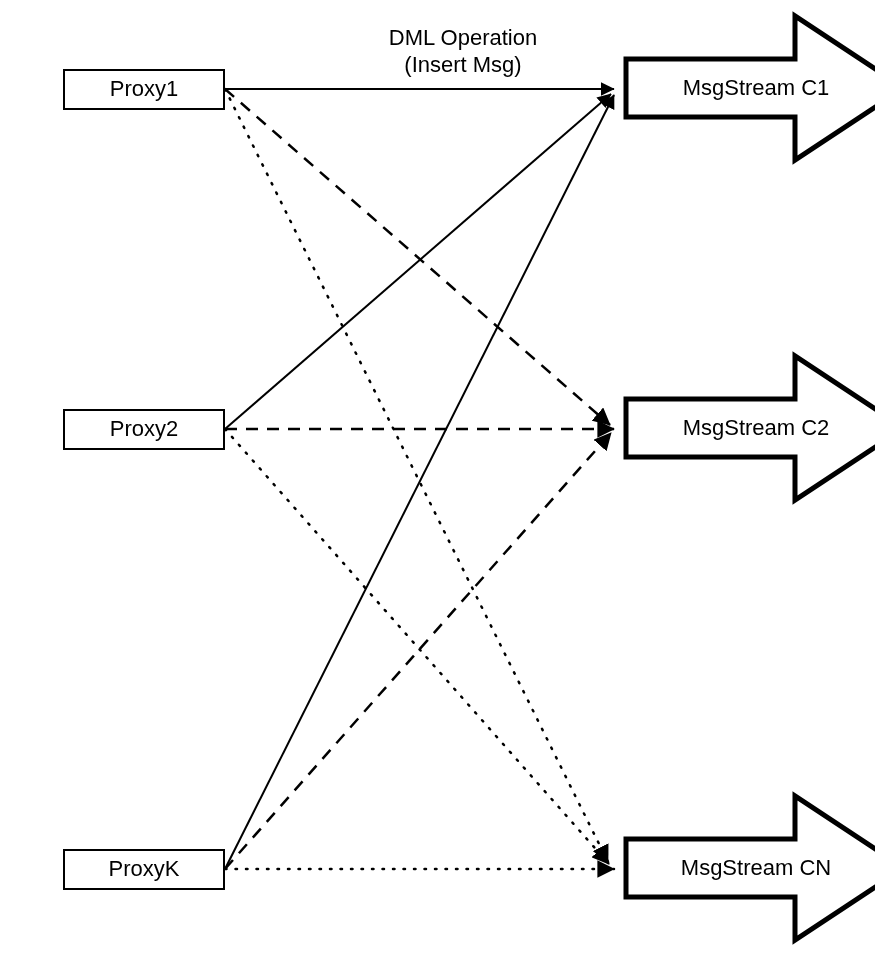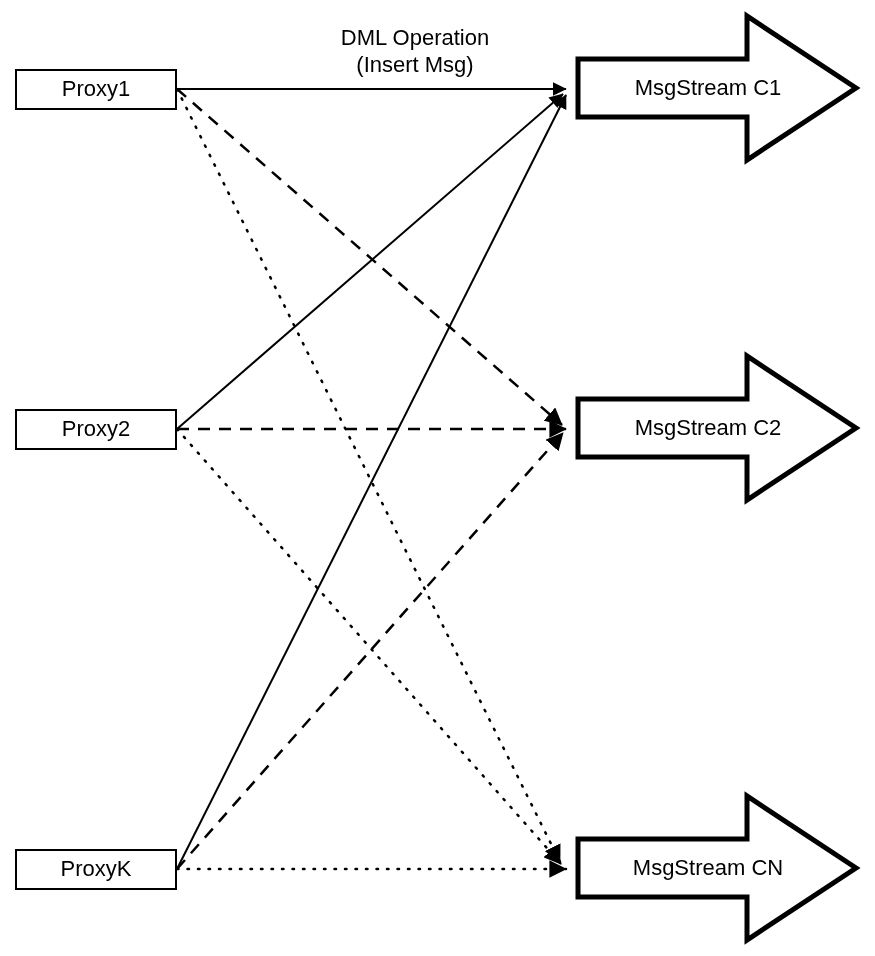--- a/index.html
+++ b/index.html
@@ -10,20 +10,21 @@
   body {
     width: 875px;
     height: 956px;
     font-family: "Liberation Sans", sans-serif;
     overflow: hidden;
   }
   #diagram-root {
     position: relative;
     width: 772px;
     height: 956px;
+    margin-left: 48px;
   }
   svg#diagram-svg {
     display: block;
     width: 875px;
     height: 956px;
   }
   .node-box {
     fill: #ffffff;
     stroke: #000000;
     stroke-width: 2;

